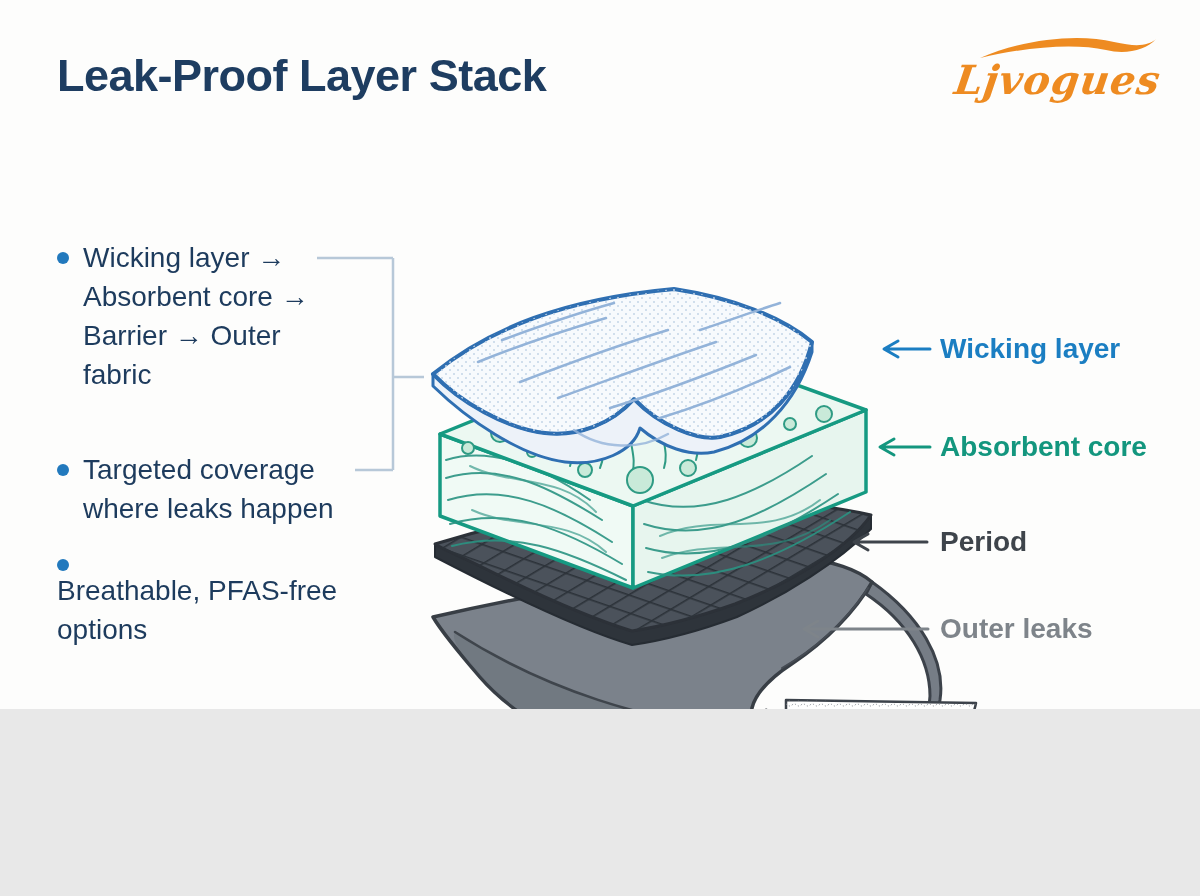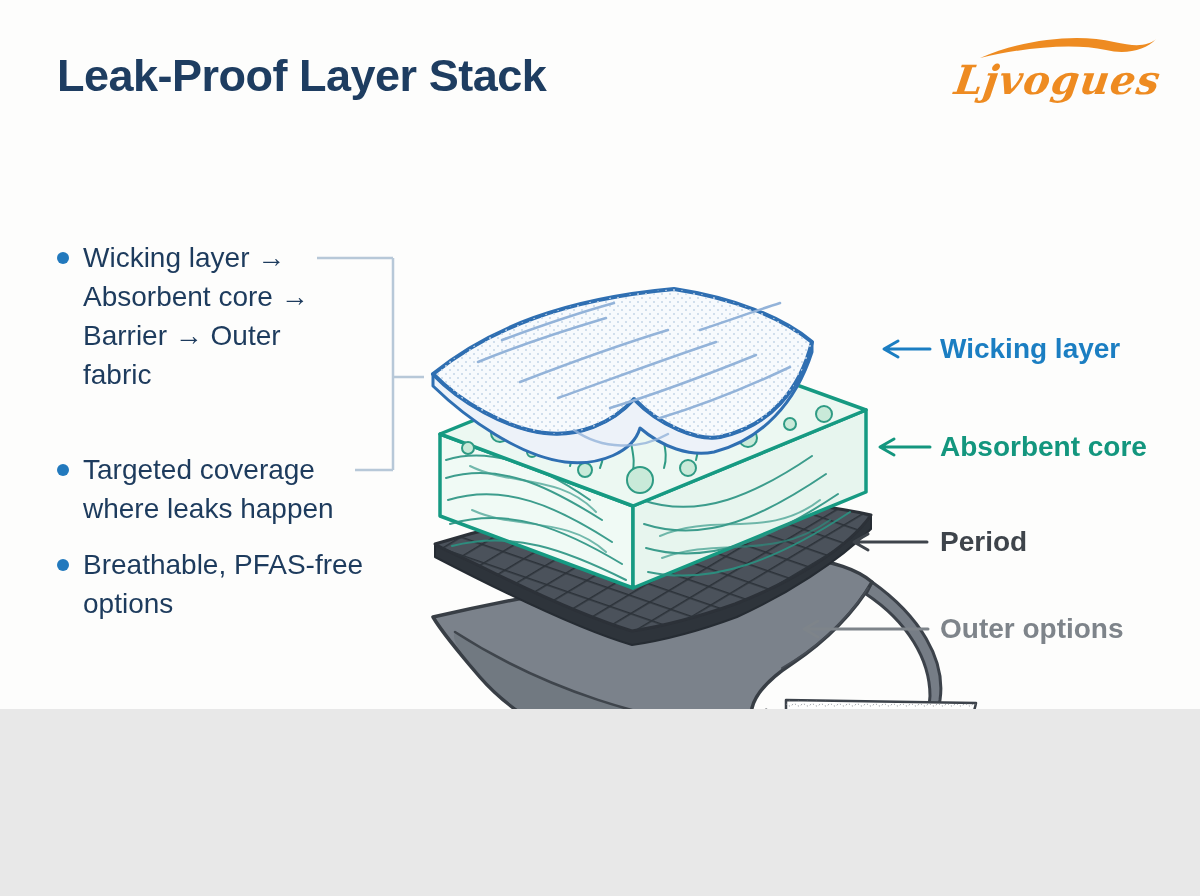--- a/index.html
+++ b/index.html
@@ -14,21 +14,21 @@
   .brand-text{position:absolute;right:4px;top:22px;font-family:"DejaVu Serif","Liberation Serif",serif;
          font-style:italic;font-weight:700;font-size:40px;color:#ee8b21;
          transform:skewX(-8deg);letter-spacing:1px;white-space:nowrap;}
   .brand-swoosh{position:absolute;left:28px;top:0;}
 
   
   .bullet{position:absolute;left:57px;display:flex;align-items:flex-start;width:330px;}
   .bullet .dot{width:12px;height:12px;border-radius:50%;background:#2279bd;flex:0 0 12px;
                margin:14px 14px 0 0;}
   .bullet .btxt{font-size:28px;line-height:39px;color:#1d3b5d;white-space:pre-line;}
-  .b1{top:238px;} .b2{top:450px;} .b3{top:545px;}
+  .b1{top:238px;} .b2{top:450px;} .b3{top:545px;flex-direction:column;}
 
   
   .layer-label{position:absolute;left:940px;transform:translateY(-50%);
                font-size:28px;font-weight:700;white-space:nowrap;}
   .c-wicking{color:#1b7ec2;} .c-core{color:#13967e;}
   .c-barrier{color:#3e444b;} .c-outer{color:#7e848a;}
   .ll1{top:349px;} .ll2{top:447px;} .ll3{top:542px;} .ll4{top:629px;}
 
   .art{position:absolute;left:0;top:0;}
 </style>
@@ -207,15 +207,15 @@
       <path stroke="#1b7ec2" d="M930 349 H886 M898 341 L884 349 L898 357"></path>
       <path stroke="#13967e" d="M930 447 H882 M894 439 L880 447 L894 455"></path>
       <path stroke="#3e444b" d="M927 542 H856 M868 534 L854 542 L868 550"></path>
       <path stroke="#7e848a" d="M928 629 H806 M818 621 L804 629 L818 637"></path>
     </g>
   </svg>
 
   <div class="layer-label c-core ll2">Absorbent core</div>
   <div class="layer-label c-wicking ll1">Wicking layer</div>
   <div class="layer-label c-barrier ll3">Period</div>
-  <div class="layer-label c-outer ll4">Outer options</div>
+  <div class="layer-label c-outer ll4">Outer leaks</div>
 
 </div>
 
 </body></html>

